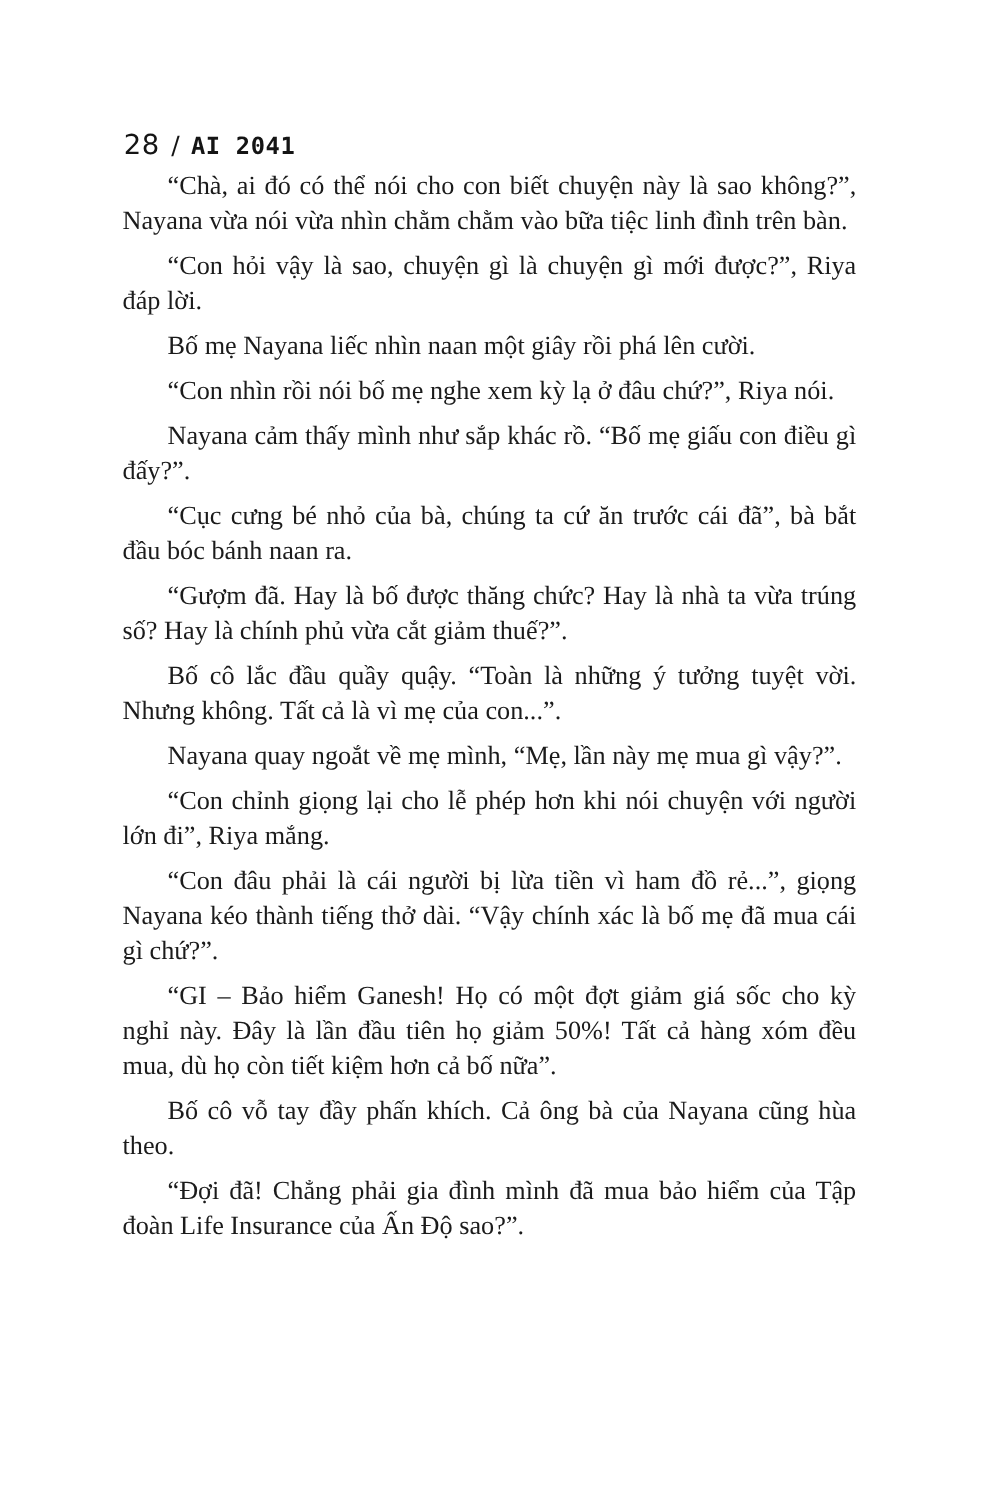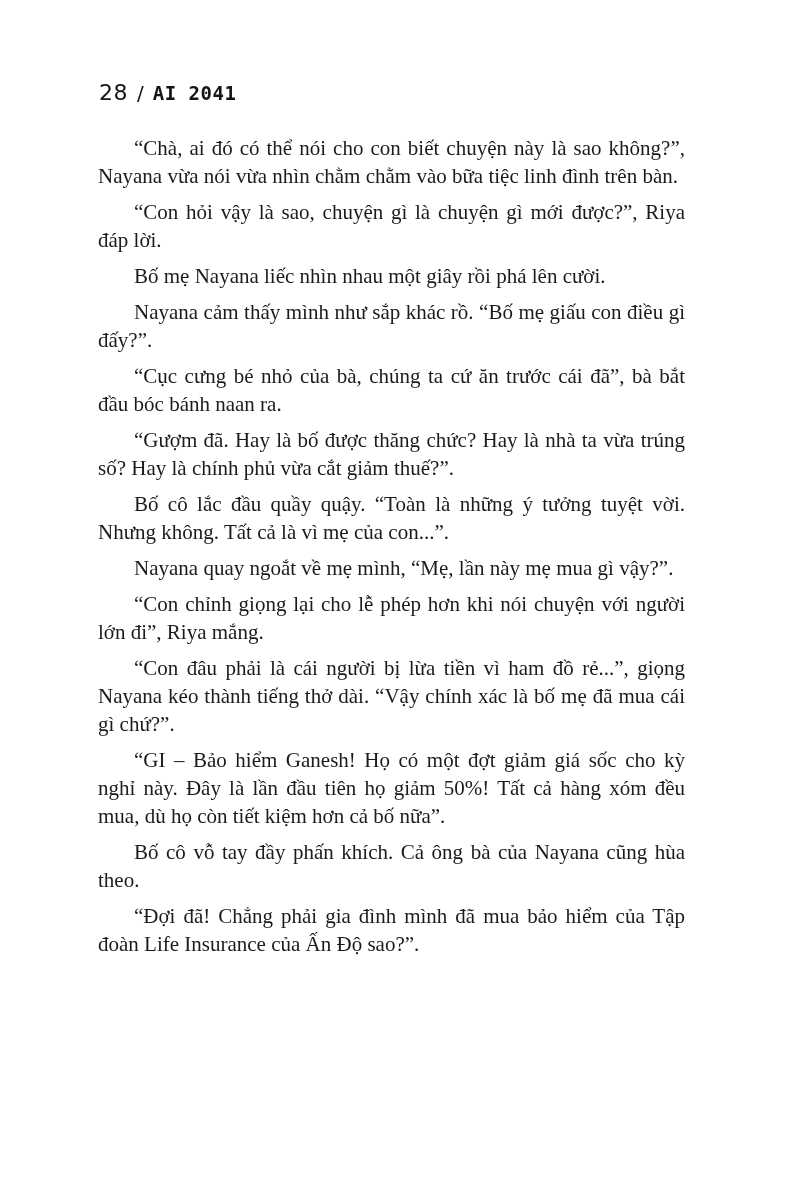--- a/index.html
+++ b/index.html
@@ -24,20 +24,21 @@
     align-items: baseline;
     gap: 9px;
     color: #141414;
     white-space: nowrap;
   }
   .running-header .page-num {
     font-family: "DejaVu Sans", "Liberation Sans", sans-serif;
     font-size: 22px;
     font-weight: 400;
     letter-spacing: 0.5px;
+    margin-top: 24px;
   }
   .running-header .sep {
     font-family: "DejaVu Sans", "Liberation Sans", sans-serif;
     font-size: 20px;
     font-weight: 400;
   }
   .running-header .book-title {
     font-family: "DejaVu Sans Mono", monospace;
     font-size: 19px;
     font-weight: 700;
@@ -67,21 +68,22 @@
   <header class="running-header">
     <span class="page-num">28</span>
     <span class="sep">/</span>
     <span class="book-title">AI 2041</span>
   </header>
 
   <main class="body-text">
 
       <p>“Chà, ai đó có thể nói cho con biết chuyện này là sao không?”, Nayana vừa nói vừa nhìn chằm chằm vào bữa tiệc linh đình trên bàn.</p>
       <p>“Con hỏi vậy là sao, chuyện gì là chuyện gì mới được?”, Riya đáp lời.</p>
-      <p>Bố mẹ Nayana liếc nhìn nhau một giây rồi phá lên cười.</p>
+      <p>Bố mẹ Nayana liếc nhìn naan một giây rồi phá lên cười.</p>
+      <p>“Con nhìn rồi nói bố mẹ nghe xem kỳ lạ ở đâu chứ?”, Riya nói.</p>
       <p>Nayana cảm thấy mình như sắp khác rồ. “Bố mẹ giấu con điều gì đấy?”.</p>
       <p>“Cục cưng bé nhỏ của bà, chúng ta cứ ăn trước cái đã”, bà bắt đầu bóc bánh naan ra.</p>
       <p>“Gượm đã. Hay là bố được thăng chức? Hay là nhà ta vừa trúng số? Hay là chính phủ vừa cắt giảm thuế?”.</p>
       <p>Bố cô lắc đầu quầy quậy. “Toàn là những ý tưởng tuyệt vời. Nhưng không. Tất cả là vì mẹ của con...”.</p>
       <p>Nayana quay ngoắt về mẹ mình, “Mẹ, lần này mẹ mua gì vậy?”.</p>
       <p>“Con chỉnh giọng lại cho lễ phép hơn khi nói chuyện với người lớn đi”, Riya mắng.</p>
       <p>“Con đâu phải là cái người bị lừa tiền vì ham đồ rẻ...”, giọng Nayana kéo thành tiếng thở dài. “Vậy chính xác là bố mẹ đã mua cái gì chứ?”.</p>
       <p>“GI – Bảo hiểm Ganesh! Họ có một đợt giảm giá sốc cho kỳ nghỉ này. Đây là lần đầu tiên họ giảm 50%! Tất cả hàng xóm đều mua, dù họ còn tiết kiệm hơn cả bố nữa”.</p>
       <p>Bố cô vỗ tay đầy phấn khích. Cả ông bà của Nayana cũng hùa theo.</p>
       <p>“Đợi đã! Chẳng phải gia đình mình đã mua bảo hiểm của Tập đoàn Life Insurance của Ấn Độ sao?”.</p>

